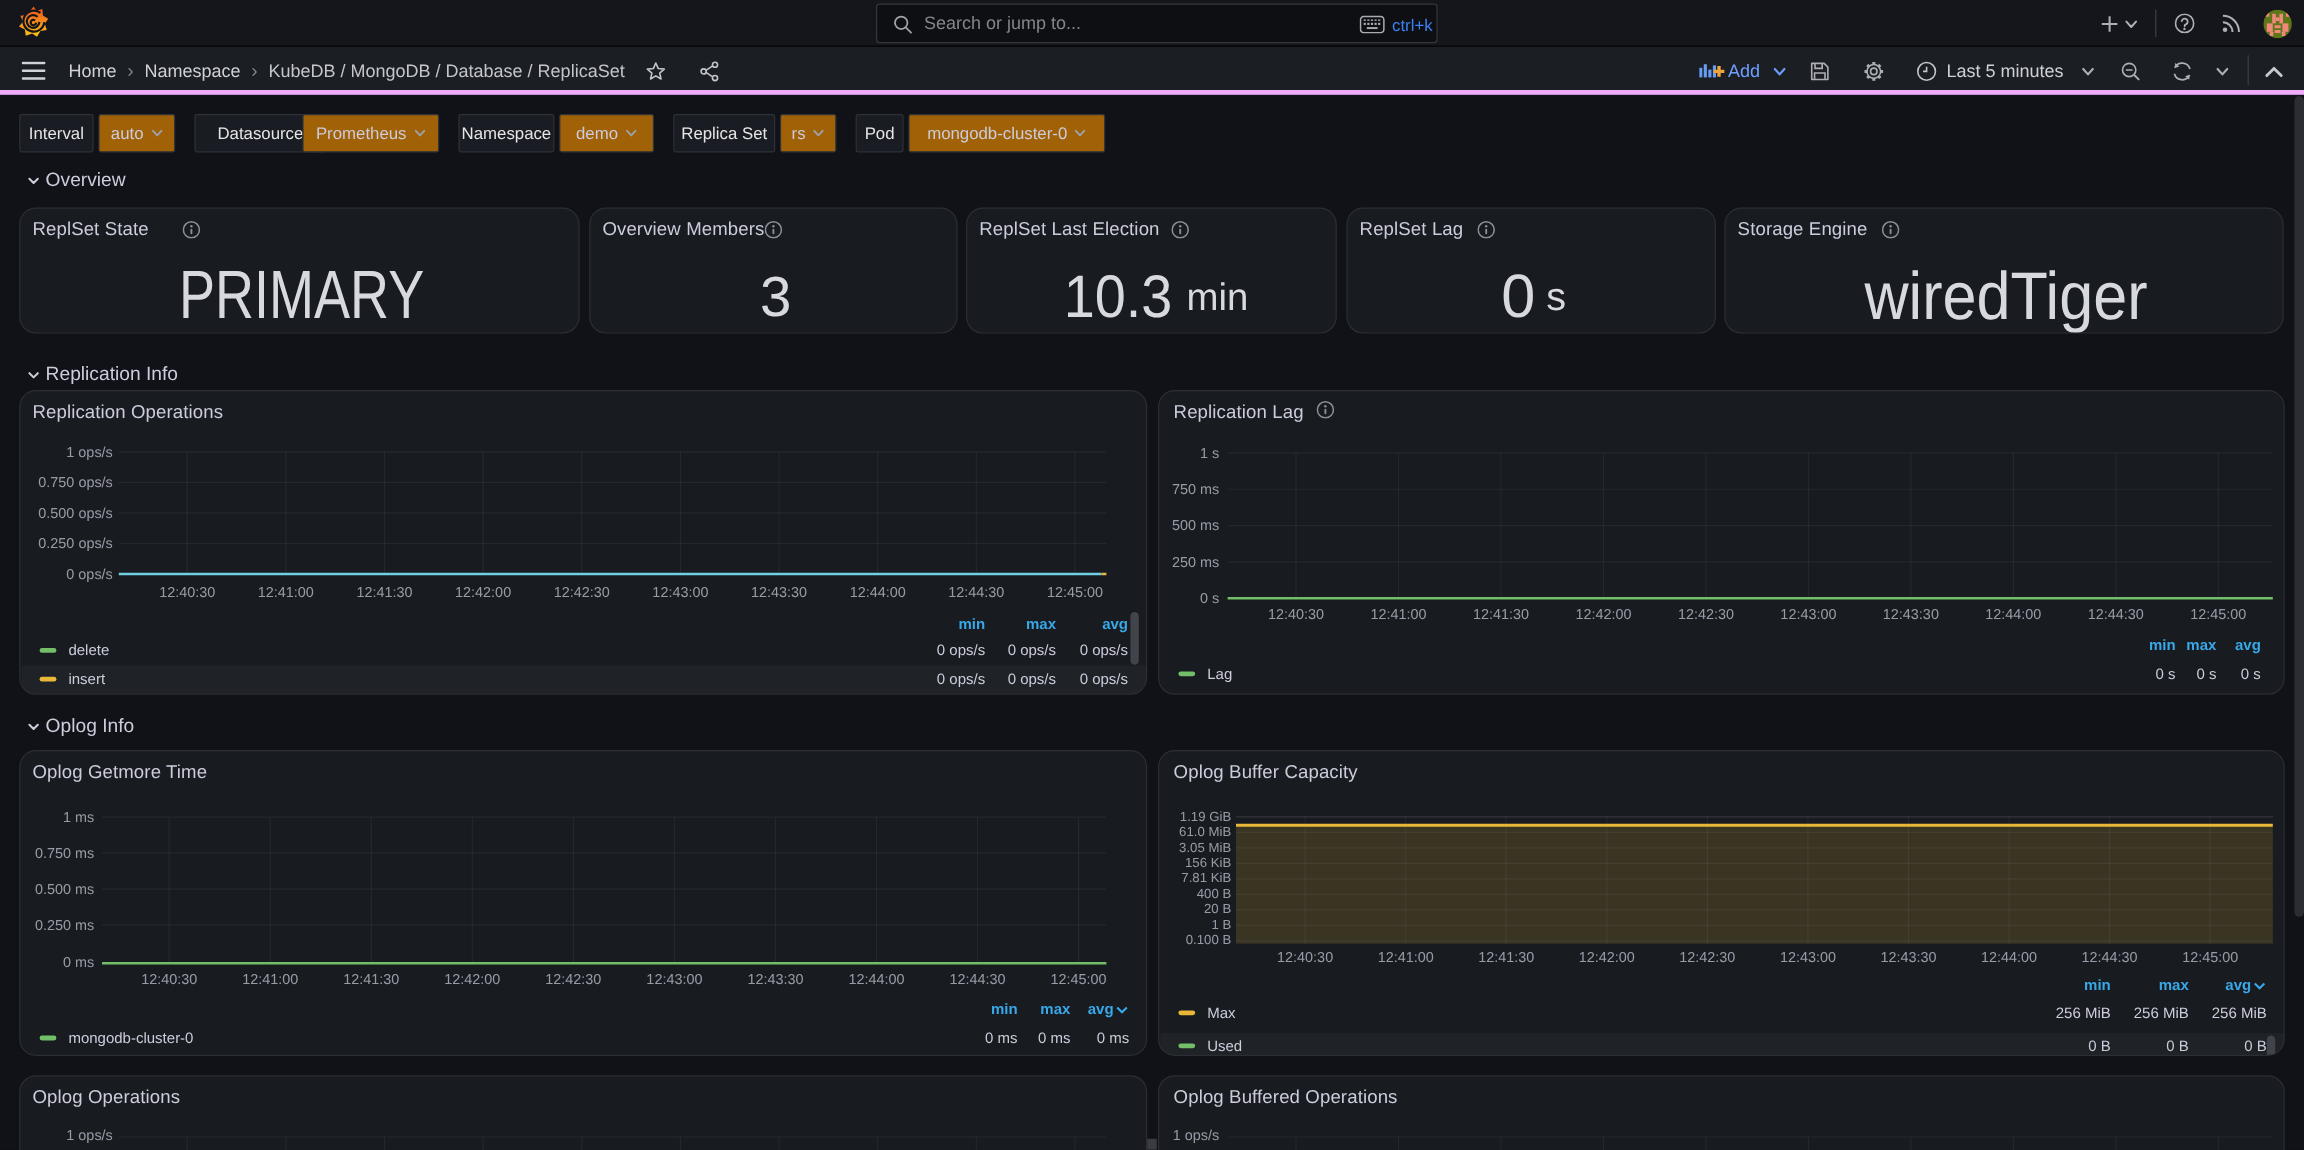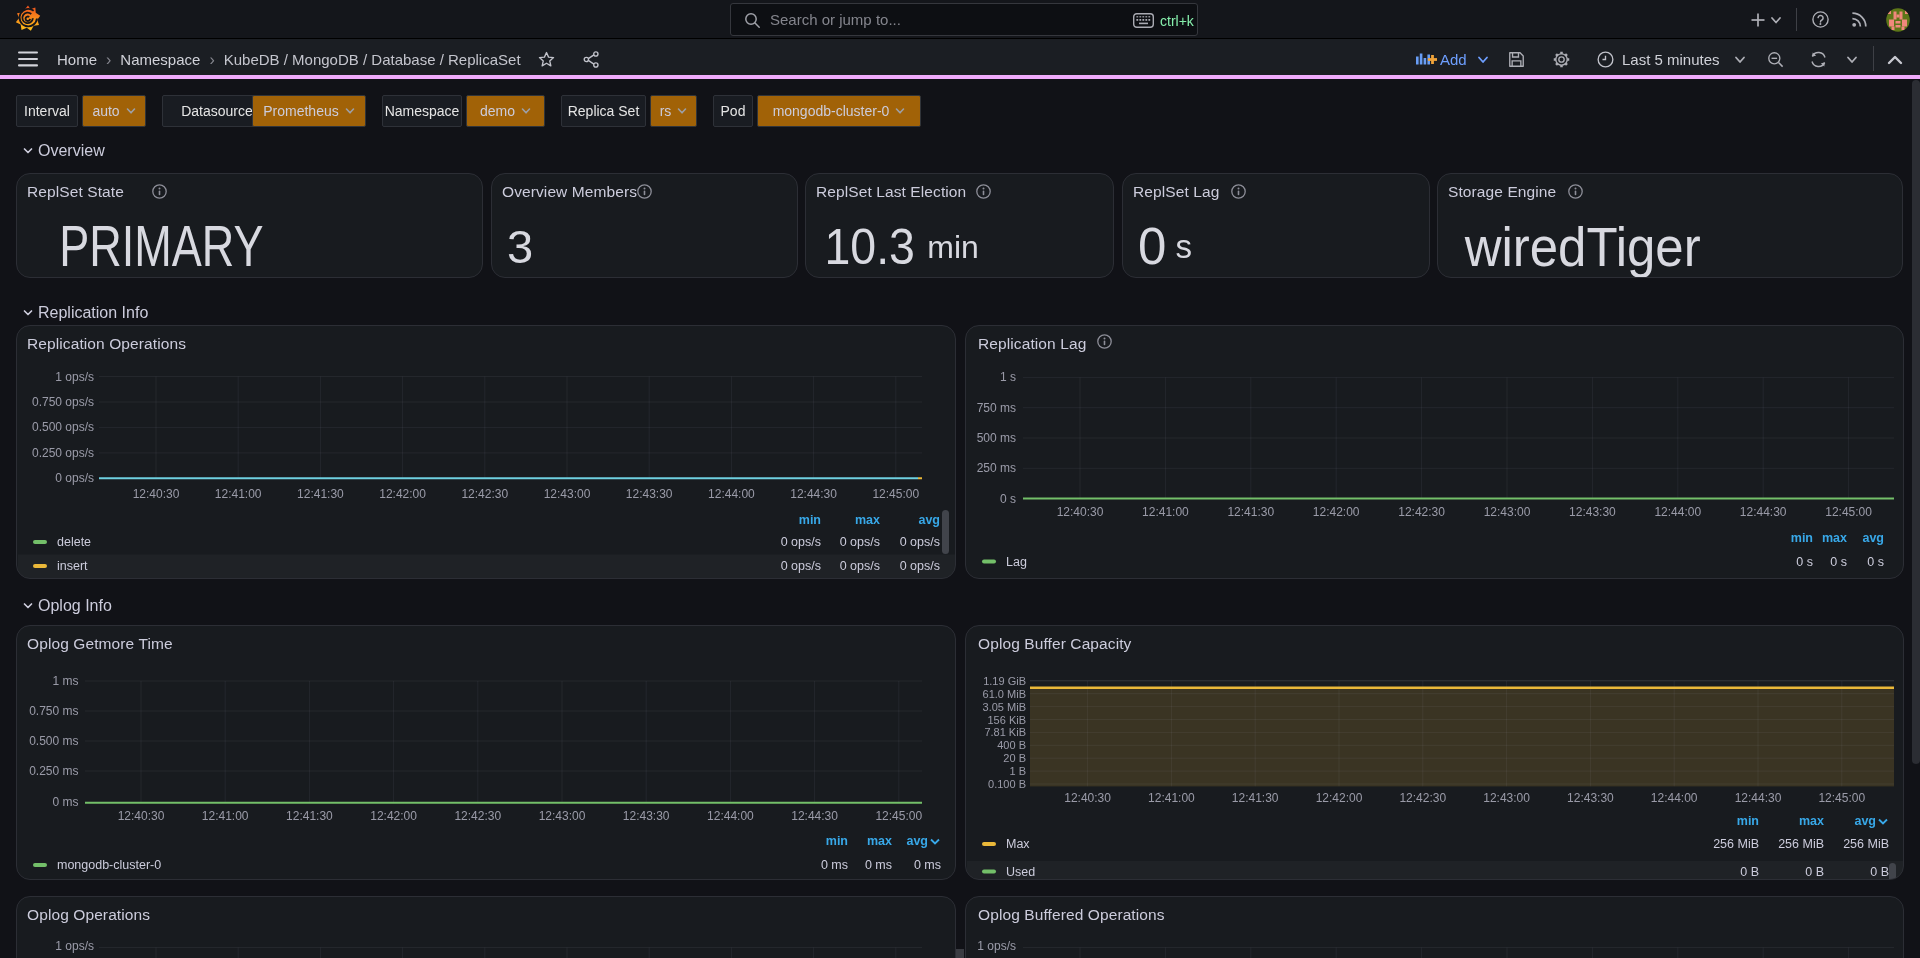--- a/index.html
+++ b/index.html
@@ -9,21 +9,21 @@
 #bar2 {position:absolute;left:0;top:39px;width:1920px;height:40px;background:#1b1e23;border-bottom:4px solid #f0abfc}
 .chip {position:absolute;top:95px;height:32px;border-radius:2px;display:flex;align-items:center;justify-content:center;font-size:14px;gap:6px}
 .chip.lbl {background:#191c22;border:1px solid #2e3138;color:#e5e5e5;font-weight:500}
 .chip.val {background:#a16207;border:1px solid #313439;color:#ccccdc}
 .csep {margin:0 9px;color:#84858d;font-size:16px}
 .sect {position:absolute;height:19px;display:flex;align-items:center;font-size:16px;font-weight:500;color:#ccccdc}
 .panel {position:absolute;background:#181b1f;border:1px solid #2c2e35;border-radius:14px;overflow:hidden}
 .panel > svg {position:absolute;left:0;top:0}
 .ptitle {position:absolute;top:9px;font-size:15.5px;font-weight:500;color:#ccccdc;line-height:17px;letter-spacing:0.1px}
 .panel > svg.iinfo {top:9.5px}
-.statv {position:absolute;left:15px;right:0;top:40px;height:65px;display:flex;align-items:center;justify-content:flex-start;font-weight:500;color:#d8d9e0;line-height:1}
+.statv {position:absolute;left:4px;right:0;top:40px;height:65px;display:flex;align-items:center;justify-content:center;font-weight:500;color:#d8d9e0;line-height:1}
 .statv .unit {color:#d8d9e0}
 .tinfo {display:inline-block}
 </style></head>
 <body>
 <div id="bar1">
     <svg class="abs" style="left:15px;top:5px" width="26" height="27" viewBox="0 0 64 66">
 <defs>
         <linearGradient id="lg" x1="0" y1="0" x2="0" y2="1">
 <stop offset="0" stop-color="#f2501e"></stop>
           <stop offset="1" stop-color="#fcc318"></stop>
@@ -47,21 +47,21 @@
           <rect x="12.4" y="6" width="1.8" height="1.8"></rect>
           <rect x="15.4" y="6" width="1.8" height="1.8"></rect>
           <rect x="3.4" y="3.2" width="1.8" height="1.2"></rect>
           <rect x="6.4" y="3.2" width="1.8" height="1.2"></rect>
           <rect x="9.4" y="3.2" width="1.8" height="1.2"></rect>
           <rect x="12.4" y="3.2" width="1.8" height="1.2"></rect>
           <rect x="15.4" y="3.2" width="1.8" height="1.2"></rect>
           <rect x="6" y="9.6" width="9" height="1.6"></rect>
         </g>
       </svg>
-<span class="abs" style="left:429px;top:9px;font-size:14px;color:#86efac">ctrl+k</span>
+<span class="abs" style="left:429px;top:9px;font-size:14px;color:#3b82f6">ctrl+k</span>
 </div>
     <svg class="abs" style="left:1750px;top:12px" width="32" height="16" viewBox="0 0 32 16">
 <line x1="8" y1="1.5" x2="8" y2="14.5" stroke="#aeafb6" stroke-width="1.7"></line>
       <line x1="1.5" y1="8" x2="14.5" y2="8" stroke="#aeafb6" stroke-width="1.7"></line>
 <polyline points="22,6 26,10.5 30,6" fill="none" stroke="#aeafb6" stroke-width="1.7" stroke-linecap="round" stroke-linejoin="round"></polyline>
     </svg>
 <div class="abs" style="left:1796px;top:8px;width:1px;height:23px;background:#3e4046"></div>
 <svg class="abs" style="left:1812px;top:11px" width="17" height="17" viewBox="0 0 17 17">
       <circle cx="8.5" cy="8.5" r="7.6" fill="none" stroke="#aeafb6" stroke-width="1.4"></circle>
       <path d="M6.1,6.6 a2.5,2.5 0 1 1 3.4,2.7 c-0.8,0.35 -1,0.8 -1,1.6" fill="none" stroke="#aeafb6" stroke-width="1.5" stroke-linecap="round"></path>

